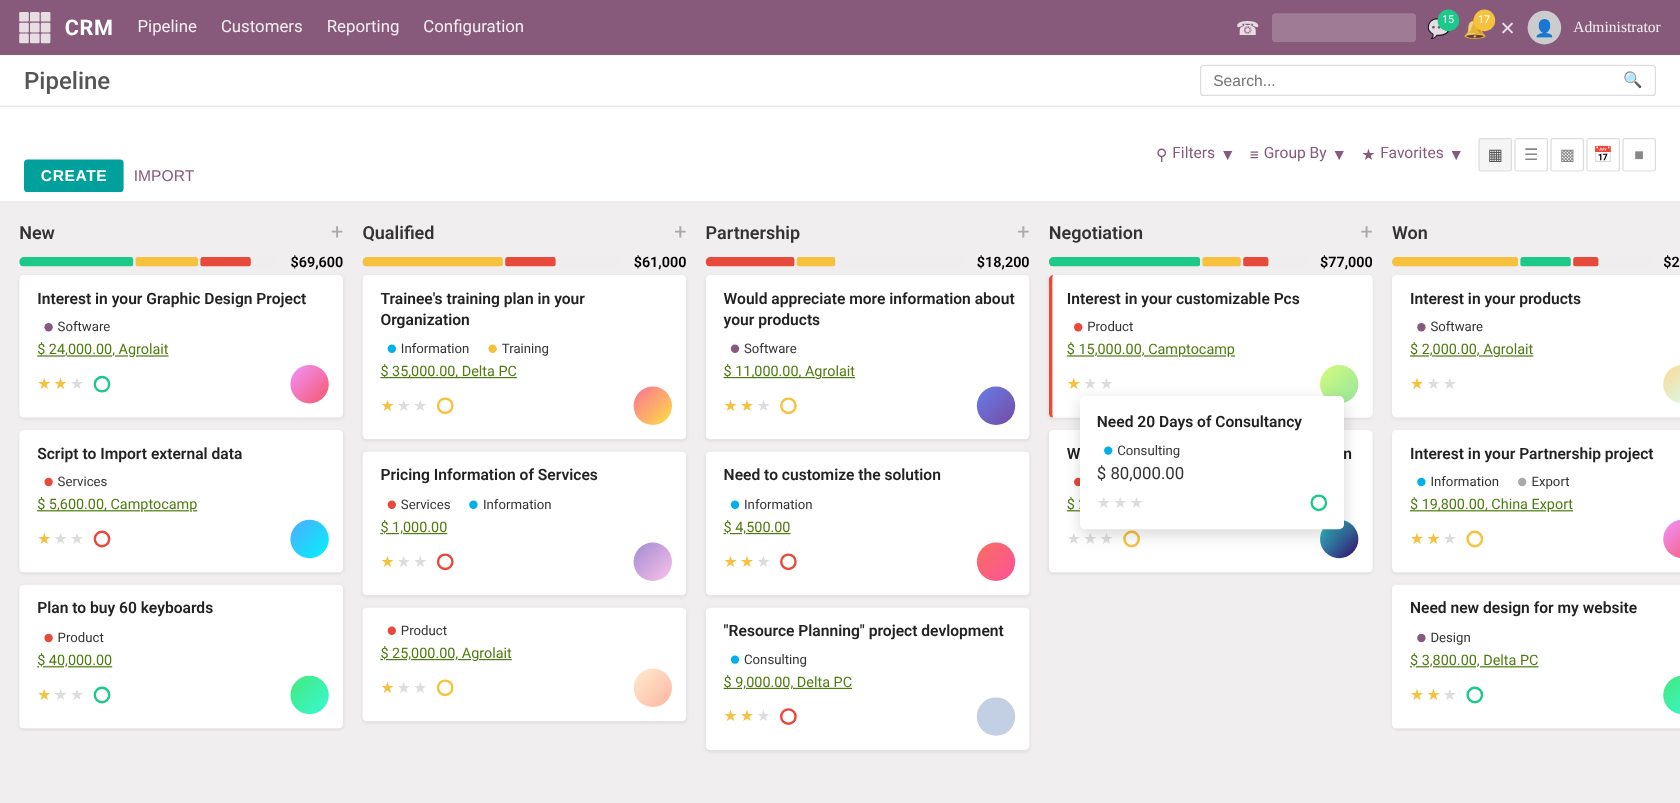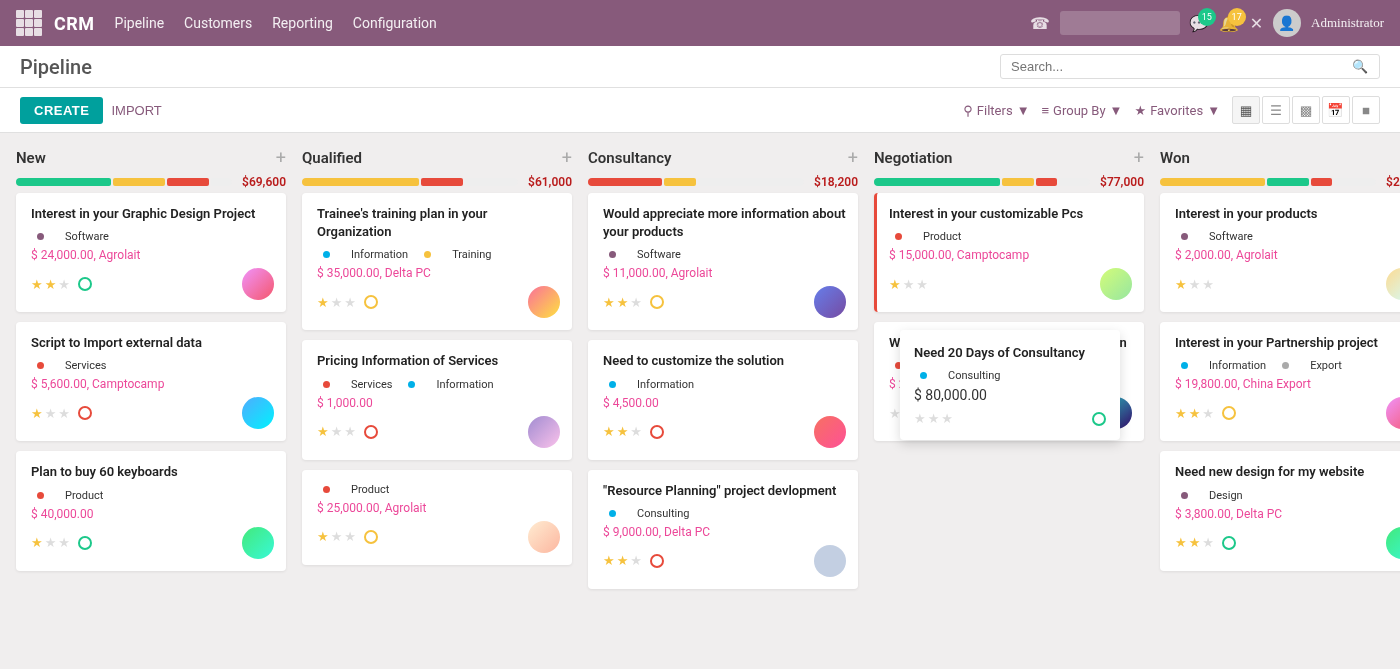--- a/index.html
+++ b/index.html
@@ -26,50 +26,50 @@
 
     
     .subheader { background: white; padding: 8px 20px; border-bottom: 1px solid #e0e0e0; display: flex; align-items: center; justify-content: space-between; }
     .page-title { font-size: 20px; color: #555; font-weight: 500; }
     .search-bar { display: flex; align-items: center; border: 1px solid #ddd; border-radius: 3px; padding: 4px 10px; width: 380px; }
     .search-bar input { border: none; outline: none; width: 100%; font-size: 13px; color: #666; }
     .search-icon { color: #aaa; }
 
     
     .toolbar { background: white; padding: 8px 20px; border-bottom: 1px solid #e0e0e0; display: flex; align-items: center; justify-content: space-between; }
-    .toolbar-left { display: flex; gap: 8px; align-items: center; }
+    .toolbar-left { display: flex; gap: 8px; align-items: center; margin-top: 36px; }
     .btn-create { background: #00a09d; color: white; border: none; padding: 6px 14px; border-radius: 3px; font-size: 13px; font-weight: 600; cursor: pointer; letter-spacing: 0.5px; }
     .btn-import { background: none; border: none; color: #875a7b; font-size: 13px; cursor: pointer; font-weight: 500; }
     .toolbar-right { display: flex; align-items: center; gap: 12px; }
     .toolbar-filter { display: flex; align-items: center; gap: 4px; color: #555; cursor: pointer; font-size: 13px; }
     .toolbar-filter span { color: #875a7b; }
     .view-buttons { display: flex; gap: 2px; }
     .view-btn { width: 28px; height: 28px; display: flex; align-items: center; justify-content: center; border: 1px solid #ddd; background: white; cursor: pointer; color: #888; border-radius: 2px; }
     .view-btn.active { background: #f5f5f5; color: #555; }
 
     
     .kanban-board { display: flex; padding: 16px 16px 16px 16px; gap: 0; overflow-x: auto; min-height: calc(100vh - 146px); align-items: flex-start; }
 
     
     .kanban-col { width: 270px; min-width: 270px; margin-right: 16px; }
     .col-header { display: flex; align-items: center; justify-content: space-between; margin-bottom: 8px; }
     .col-title { font-size: 15px; font-weight: 600; color: #333; }
     .col-add { color: #aaa; cursor: pointer; font-size: 18px; line-height: 1; }
     .col-progress { display: flex; gap: 2px; margin-bottom: 4px; align-items: center; }
     .progress-bar-wrap { flex: 1; height: 8px; border-radius: 4px; overflow: hidden; display: flex; gap: 2px; }
     .progress-segment { height: 100%; border-radius: 2px; }
-    .col-amount { font-size: 12px; color: #b91c1c; font-weight: 600; margin-left: 8px; white-space: nowrap; }
+    .col-amount { font-size: 12px; color: #000000; font-weight: 600; margin-left: 8px; white-space: nowrap; }
 
     
     .kanban-card { background: white; border-radius: 4px; padding: 12px; margin-bottom: 10px; box-shadow: 0 1px 3px rgba(0,0,0,0.08); cursor: pointer; position: relative; border-left: 3px solid transparent; }
     .card-title { font-size: 13px; font-weight: 600; color: #222; margin-bottom: 6px; line-height: 1.4; }
     .card-tags { display: flex; flex-wrap: wrap; gap: 4px; margin-bottom: 4px; }
-    .tag { font-size: 11px; padding: 1px 6px; border-radius: 10px; display: flex; align-items: center; gap: 21px; }
+    .tag { font-size: 11px; padding: 1px 6px; border-radius: 10px; display: flex; align-items: center; gap: 4px; }
     .tag-dot { width: 7px; height: 7px; border-radius: 50%; }
-    .card-info { font-size: 12px; color: #ec4899; margin-bottom: 6px; }
+    .card-info { font-size: 12px; color: #4d7c0f; margin-bottom: 6px; text-decoration: underline; }
     .card-footer { display: flex; align-items: center; justify-content: space-between; }
     .stars { display: flex; gap: 2px; }
     .star { color: #f6c23e; font-size: 13px; }
     .star.empty { color: #ddd; }
     .card-avatar { width: 32px; height: 32px; border-radius: 50%; overflow: hidden; display: flex; align-items: center; justify-content: center; flex-shrink: 0; }
     .status-dot { width: 14px; height: 14px; border-radius: 50%; border: 2px solid; display: inline-block; margin-left: 4px; }
     .status-green { border-color: #1cc88a; }
     .status-orange { border-color: #f6c23e; }
     .status-red { border-color: #e74a3b; }
 
@@ -348,21 +348,21 @@
           <span class="status-dot status-orange"></span>
         </div>
         <div class="card-avatar av6">
             <span class="av-text"></span>
           </div>
       </div>
     </div>
   </div>
     <div class="kanban-col">
     <div class="col-header">
-      <span class="col-title">Consultancy</span>
+      <span class="col-title">Partnership</span>
       <span class="col-add">+</span>
     </div>
     <div class="col-progress">
       <div class="progress-bar-wrap">
           <div class="progress-segment" style="width:35%;background:#e74a3b;"></div>
           <div class="progress-segment" style="width:15%;background:#f6c23e;"></div>
           <div class="progress-segment" style="width:50%;background:#eee;"></div>
         </div>
       <span class="col-amount">$18,200</span>
     </div>

